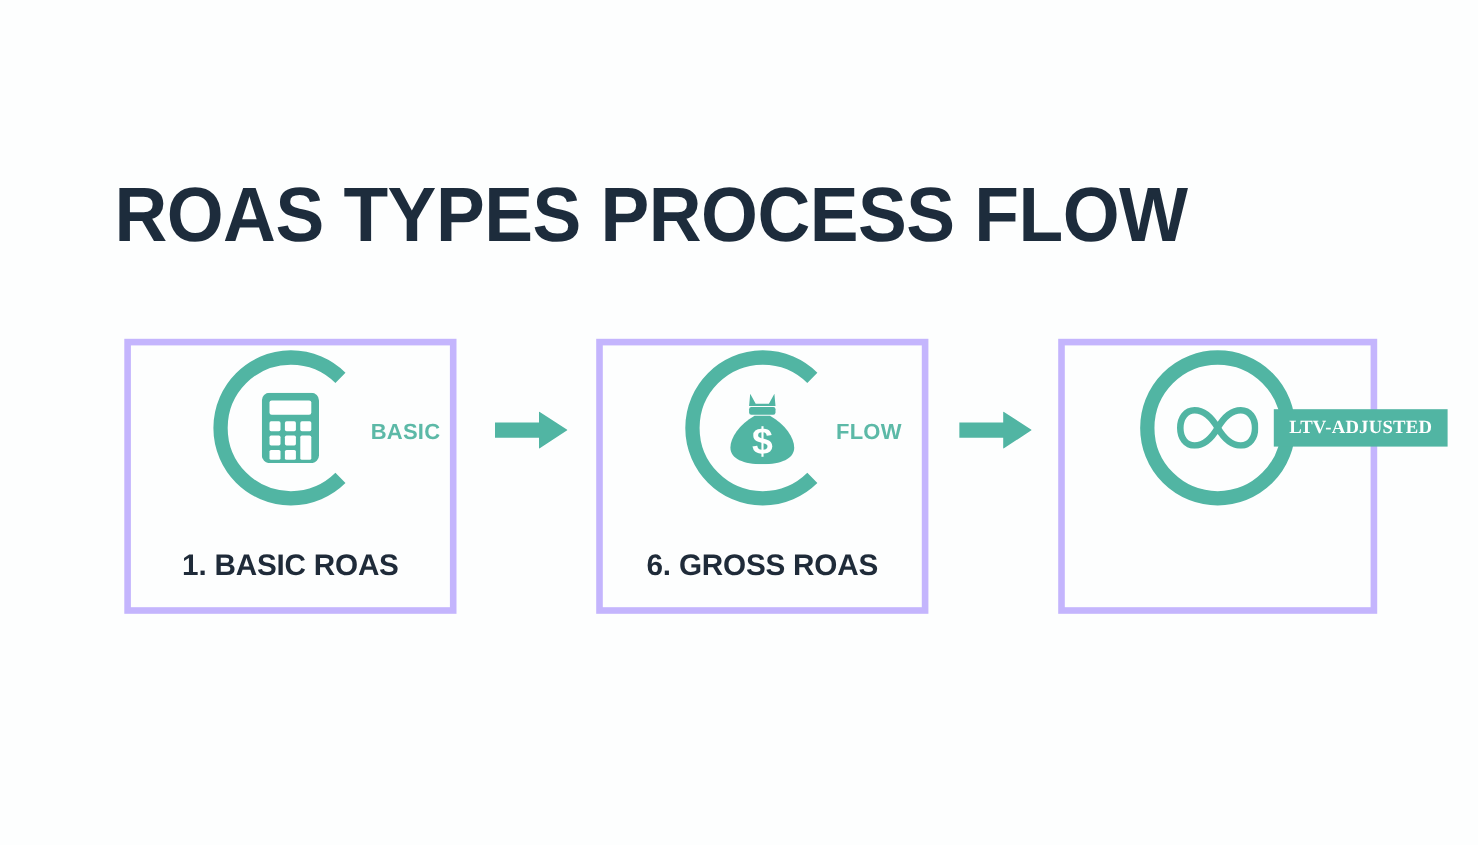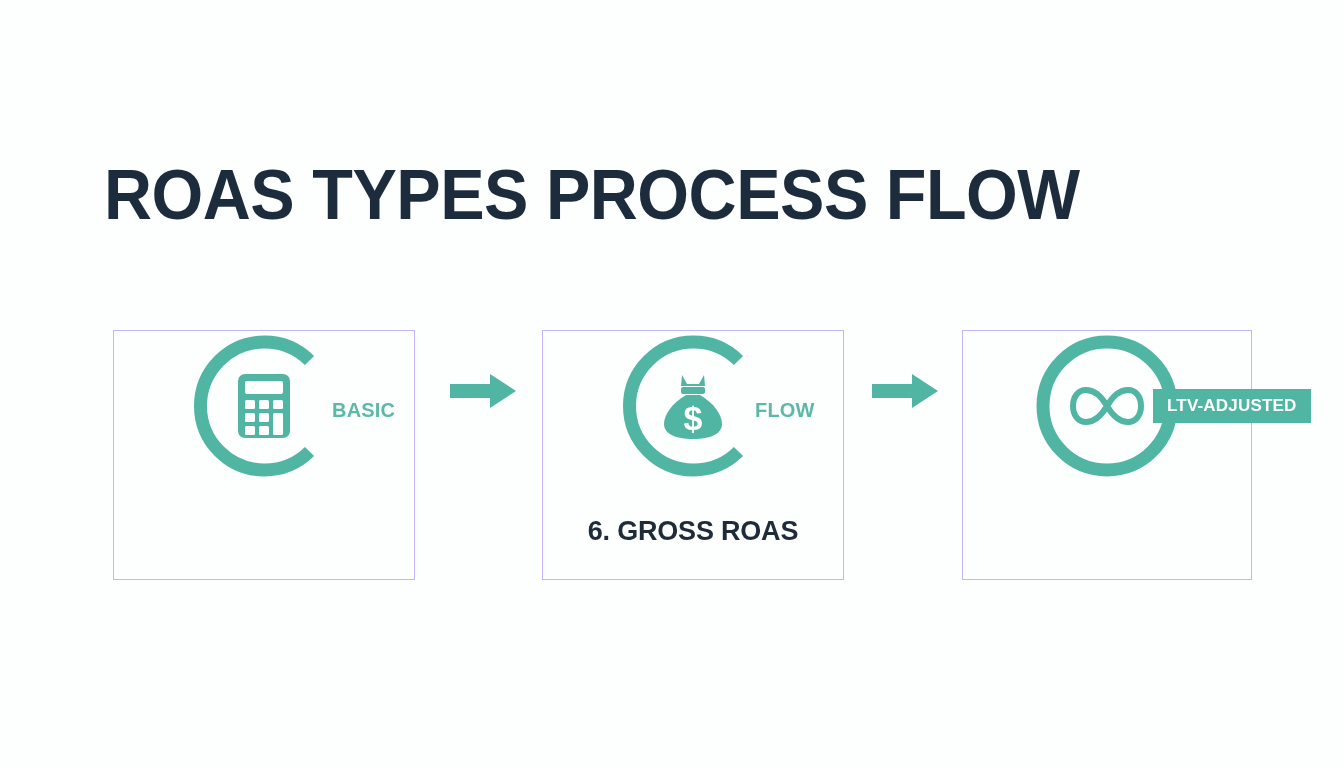--- a/index.html
+++ b/index.html
@@ -47,30 +47,29 @@
   }
 
   .step {
     position: absolute;
     top: 308px;
     width: 302px;
   }
   .step-1 { left: 113px; }
   .step-2 { left: 542px; }
   .step-3 { left: 962px; }
-  .step-3 .card { width: 290px; }
+  .step-3 .card { width: 290px; font-family: Liberation Serif, serif; }
 
   .card {
     position: relative;
     width: 302px;
     height: 250px;
-    border: 1px solid #c4b5fd;
+    border: 6px solid #c4b5fd;
     background: transparent;
     box-sizing: border-box;
-    margin-top: 22px;
   }
 
   
   .ring-wrap {
     position: absolute;
     left: 50%;
     top: -18px;
     width: 186px;
     height: 186px;
     margin-left: -93px;
@@ -187,20 +186,21 @@
             <rect x="7" y="39" width="10" height="9" rx="1.5" fill="#ffffff"></rect>
             <rect x="21" y="39" width="10" height="9" rx="1.5" fill="#ffffff"></rect>
             <rect x="7" y="52" width="10" height="9" rx="1.5" fill="#ffffff"></rect>
             <rect x="21" y="52" width="10" height="9" rx="1.5" fill="#ffffff"></rect>
             <rect x="35" y="39" width="10" height="22" rx="1.5" fill="#ffffff"></rect>
           </svg>
         </div>
 
         <div class="ring-label">BASIC</div>
 
+        <div class="card-title">1. BASIC ROAS</div>
       </div>
 
     </div>
 
     <div class="arrow arrow-1">
       <svg width="66" height="34" viewBox="0 0 66 34" class="icon-svg" aria-hidden="true">
         <path d="M 0 10 L 40 10 L 40 0 L 66 17 L 40 34 L 40 24 L 0 24 Z" fill="#51b5a3"></path>
       </svg>
     </div>
 

